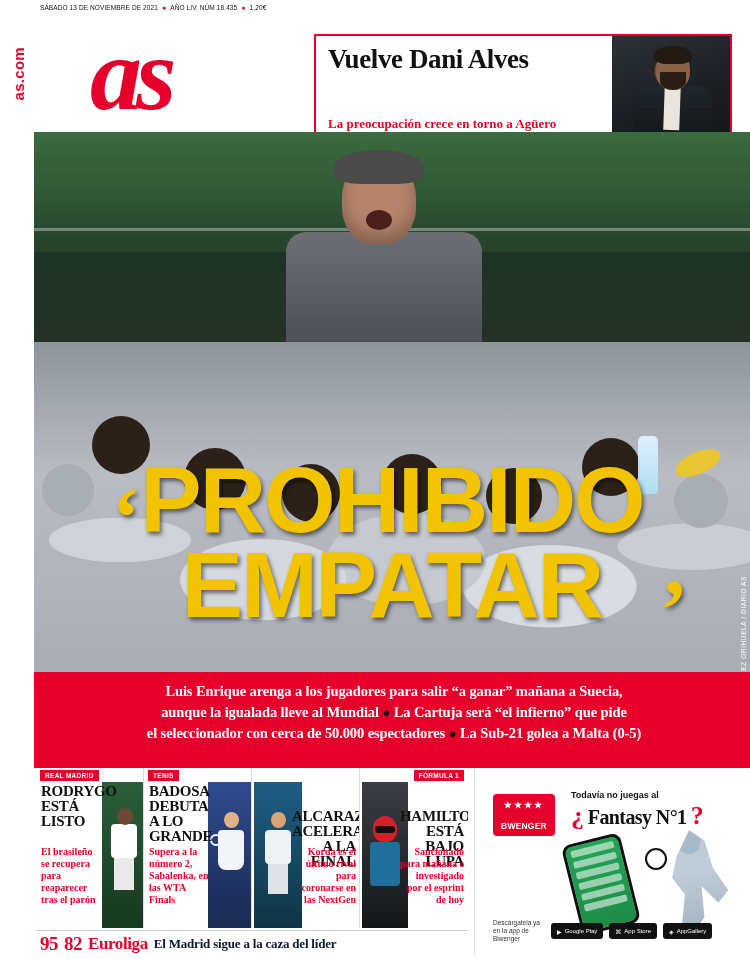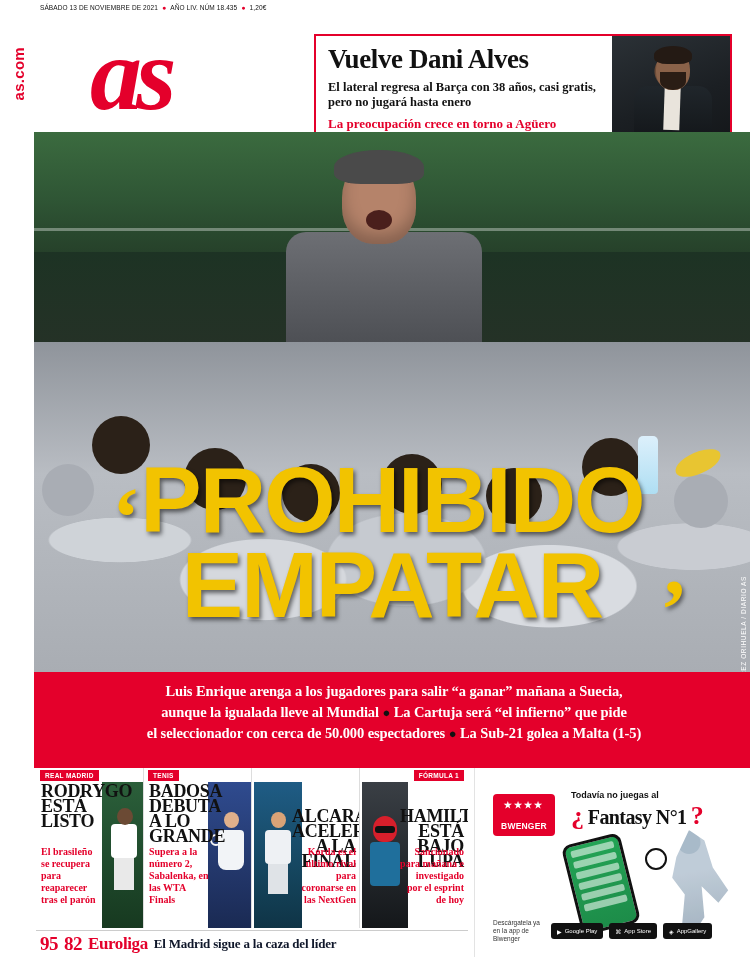--- a/index.html
+++ b/index.html
@@ -209,21 +209,21 @@
   }
   .kicker {
     position: absolute; left: 4px; top: 2px; height: 11px;
     background: #e4002b; color: #fff; font-size: 6.5px; font-weight: bold;
     padding: 0 5px; display: flex; align-items: center; letter-spacing: .3px;
     z-index: 3;
   }
   .col h3 {
     position: absolute; left: 5px; top: 16px; width: 62px;
     font-family: "Liberation Serif", serif;
-    font-size: 18px; font-weight: bold; color: #111; line-height: 15px;
+    font-size: 15px; font-weight: bold; color: #111; line-height: 15px;
     letter-spacing: -.3px; z-index: 3;
   }
   .col p {
     position: absolute; left: 5px; top: 78px; width: 62px;
     font-family: "Liberation Serif", serif;
     font-size: 10px; color: #e4002b; font-weight: bold; line-height: 12px;
     z-index: 3;
   }
   .col.right-text h3 { left: 40px; width: 64px; text-align: right; margin-top: 25px; }
   .col.right-text p  { left: 40px; width: 64px; text-align: right; }
@@ -344,21 +344,20 @@
     <span class="dot">●</span>
     <span>1,20€</span>
   </div>
 
   <div class="masthead">
     <div class="logo-as">as</div>
 
     <div class="promo">
       <div class="promo-inner">
         <div class="promo-title">Vuelve Dani Alves</div>
-        <div class="promo-sub">El lateral regresa al Barça con 38 años, casi gratis, pero no jugará hasta enero</div>
         <div class="promo-red">La preocupación crece en torno a Agüero</div>
         <div class="promo-photo">
           <div class="body"></div>
           <div class="shirt"></div>
           <div class="face"></div>
           <div class="hair"></div>
           <div class="beard"></div>
         </div>
       </div>
     </div>
@@ -400,21 +399,21 @@
   <div class="subdeck">
     <p>Luis Enrique arenga a los jugadores para salir “a ganar” mañana a Suecia,</p>
     <p>
       <span>aunque la igualada lleve al Mundial</span>
       <span class="bull">●</span>
       <span>La Cartuja será “el infierno” que pide</span>
     </p>
     <p>
       <span>el seleccionador con cerca de 50.000 espectadores</span>
       <span class="bull">●</span>
-      <span>La Sub-21 golea a Malta (1-5)</span>
+      <span>La Sub-21 golea a Malta (0-5)</span>
     </p>
   </div>
 
   <div class="bottom">
 
     <div class="news-strip">
 
       <div class="col">
         <div class="kicker">REAL MADRID</div>
         <h3>RODRYGO ESTÁ LISTO</h3>

